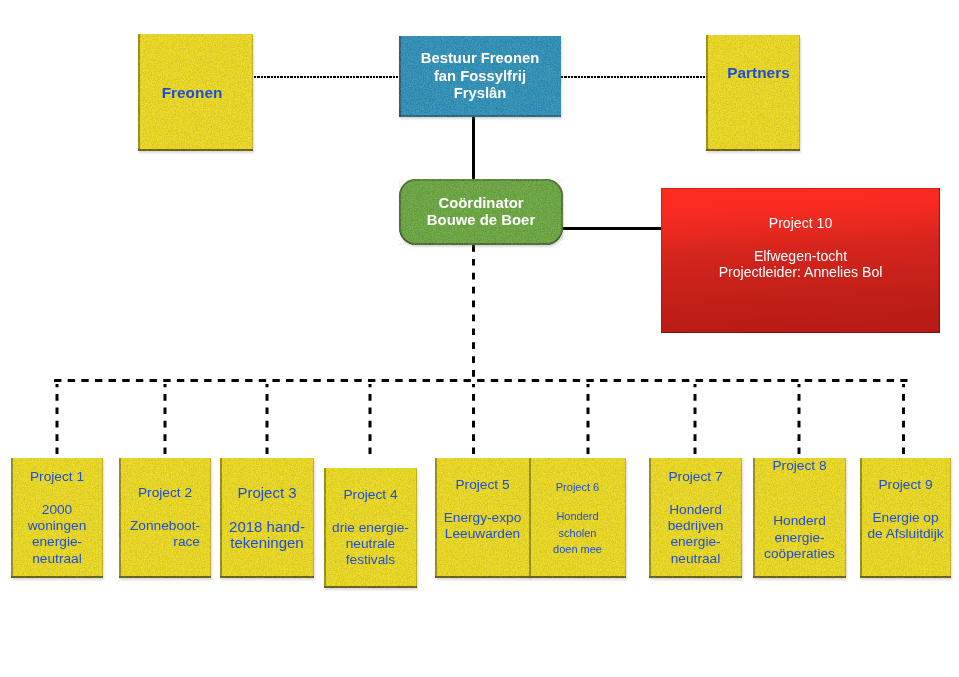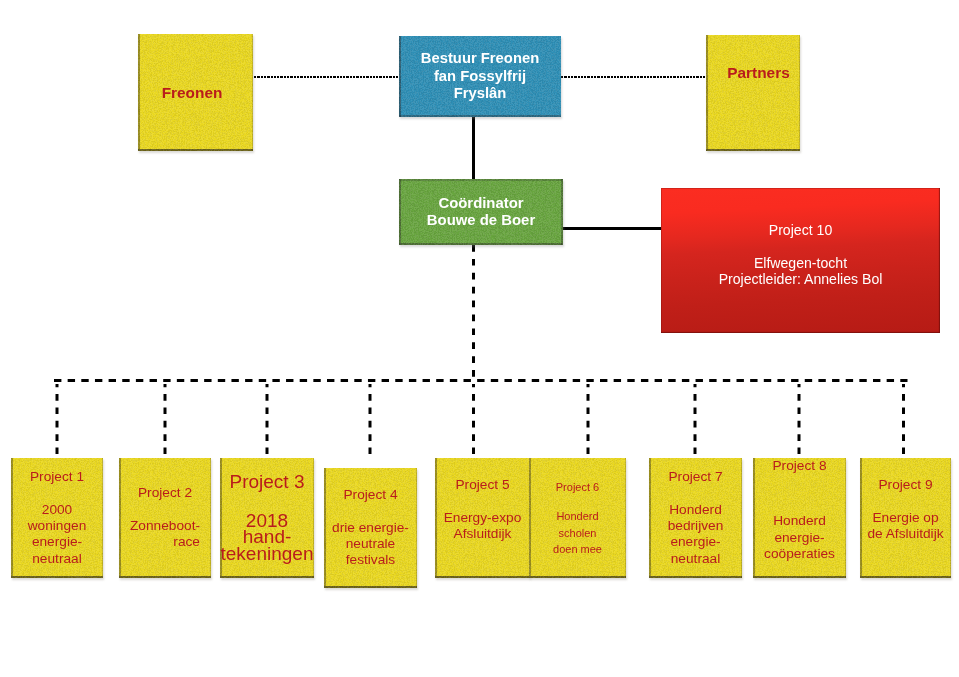--- a/index.html
+++ b/index.html
@@ -11,21 +11,21 @@
 
   .box{
     position:absolute;box-sizing:border-box;
     display:flex;flex-direction:column;align-items:center;justify-content:center;
     text-align:center;line-height:1.12;
   }
   .box .ttl, .box .desc{position:relative;z-index:3;white-space:pre-line;display:block;}
   .grain{position:absolute;inset:0;z-index:1;pointer-events:none;filter:url(#grainf);opacity:.20;mix-blend-mode:multiply;background:#fff;}
   .grain2{position:absolute;inset:0;z-index:2;pointer-events:none;filter:url(#grainf2);opacity:.10;mix-blend-mode:screen;background:#fff;}
 
-  .yellow{background:#ead820;color:#b91c1c;box-shadow:inset 2px 0 0 rgba(86,80,26,.55), inset 0 -2px 0 rgba(70,64,20,.78), inset -1px 0 0 rgba(110,102,34,.32), 1px 2px 2px rgba(135,133,118,.30);}
+  .yellow{background:#ead820;color:#1d4ed8;box-shadow:inset 2px 0 0 rgba(86,80,26,.55), inset 0 -2px 0 rgba(70,64,20,.78), inset -1px 0 0 rgba(110,102,34,.32), 1px 2px 2px rgba(135,133,118,.30);}
   .blue  {background:#2e8fb6;color:#ffffff;font-weight:bold;box-shadow:inset 2px 0 0 rgba(40,55,62,.55), inset 0 -2px 0 rgba(40,55,62,.45), 1px 2px 2px rgba(130,130,130,.30);}
   .green {background:#68a53f;color:#ffffff;font-weight:bold;box-shadow:inset 2px 0 0 rgba(50,58,42,.50), inset -2px 0 0 rgba(50,58,42,.42), inset 0 -2px 0 rgba(50,58,42,.50), inset 0 2px 0 rgba(50,58,42,.30), 1px 2px 2px rgba(130,130,130,.30);}
   .red   {background:linear-gradient(177deg,#fb2d21 0%,#f92b20 16%,#e5281f 32%,#d5251e 42%,#ca221b 58%,#c01f18 75%,#b61b15 100%);color:#ffffff;box-shadow:inset -1px -1px 1px rgba(80,8,5,.55), inset 1px 1px 0 rgba(120,12,8,.30);}
 </style>
 </head>
 <body>
 
 <svg width="0" height="0" style="position:absolute" aria-hidden="true">
   <defs>
     <filter id="grainf" x="0" y="0" width="100%" height="100%">
@@ -87,28 +87,28 @@
   <span class="grain"></span>
       <span class="grain2"></span>
     </div>
 
   <div class="box yellow" style="left:706px;top:35px;width:94px;height:116px;font-size:15.4px;font-weight:bold;justify-content:flex-start;padding-top:29px;padding-left:11px;">
     <span class="ttl">Partners</span>
   <span class="grain"></span>
       <span class="grain2"></span>
     </div>
 
-  <div class="box green" style="left:399px;top:179px;width:164px;height:66px;font-size:14.9px;">
+  <div class="box green" style="left:399px;top:179px;width:164px;height:66px;font-size:14.9px;border-radius:17px;">
     <span class="ttl">Coördinator
 Bouwe de Boer</span>
   <span class="grain"></span>
       <span class="grain2"></span>
     </div>
 
-  <div class="box red" style="left:661px;top:188px;width:279px;height:145px;font-size:14.1px;justify-content:flex-start;padding-top:35px;">
+  <div class="box red" style="left:661px;top:188px;width:279px;height:145px;font-size:14.1px;justify-content:flex-start;padding-top:28px;">
     <span class="ttl">Project 10</span>
     <span class="desc" style="margin-top:1.25em;">Elfwegen-tocht
 Projectleider: Annelies Bol</span>
   </div>
 
   <div id="projects">
       <div class="box yellow" style="left: 11px; top: 458px; width: 92px; height: 120px; font-size: 13.7px; line-height: 16.2px; padding-bottom: 0px;">
         <span class="ttl">Project 1</span>
         <span class="desc" style="margin-top:1.2em;">2000
 woningen
@@ -117,39 +117,39 @@
         <span class="grain"></span>
         <span class="grain2"></span>
       </div>
       <div class="box yellow" style="left: 119px; top: 458px; width: 92px; height: 120px; font-size: 13.7px; line-height: 16.2px; padding-bottom: 0px; text-align: right;">
         <span class="ttl">Project 2</span>
         <span class="desc" style="margin-top:1.2em;">Zonneboot-
 race</span>
         <span class="grain"></span>
         <span class="grain2"></span>
       </div>
-      <div class="box yellow" style="left: 220px; top: 458px; width: 94px; height: 120px; font-size: 19px; line-height: 16.2px; padding-bottom: 0px;">
+      <div class="box yellow" style="left: 220px; top: 458px; width: 94px; height: 120px; font-size: 15px; line-height: 16.2px; padding-bottom: 0px;">
         <span class="ttl">Project 3</span>
         <span class="desc" style="margin-top:1.2em;">2018 hand-
 tekeningen</span>
         <span class="grain"></span>
         <span class="grain2"></span>
       </div>
       <div class="box yellow" style="left: 324px; top: 468px; width: 93px; height: 120px; font-size: 13.7px; line-height: 16.2px; padding-bottom: 0px;">
         <span class="ttl">Project 4</span>
         <span class="desc" style="margin-top:1.2em;">drie energie-
 neutrale
 festivals</span>
         <span class="grain"></span>
         <span class="grain2"></span>
       </div>
       <div class="box yellow" style="left: 435px; top: 458px; width: 95px; height: 120px; font-size: 13.7px; line-height: 16.2px; padding-bottom: 16px;">
         <span class="ttl">Project 5</span>
         <span class="desc" style="margin-top:1.2em;">Energy-expo
-Afsluitdijk</span>
+Leeuwarden</span>
         <span class="grain"></span>
         <span class="grain2"></span>
       </div>
       <div class="box yellow" style="left: 529px; top: 458px; width: 97px; height: 120px; font-size: 11px; line-height: 16.2px; padding-bottom: 0px;">
         <span class="ttl">Project 6</span>
         <span class="desc" style="margin-top:1.2em;">Honderd
 scholen
 doen mee</span>
         <span class="grain"></span>
         <span class="grain2"></span>

